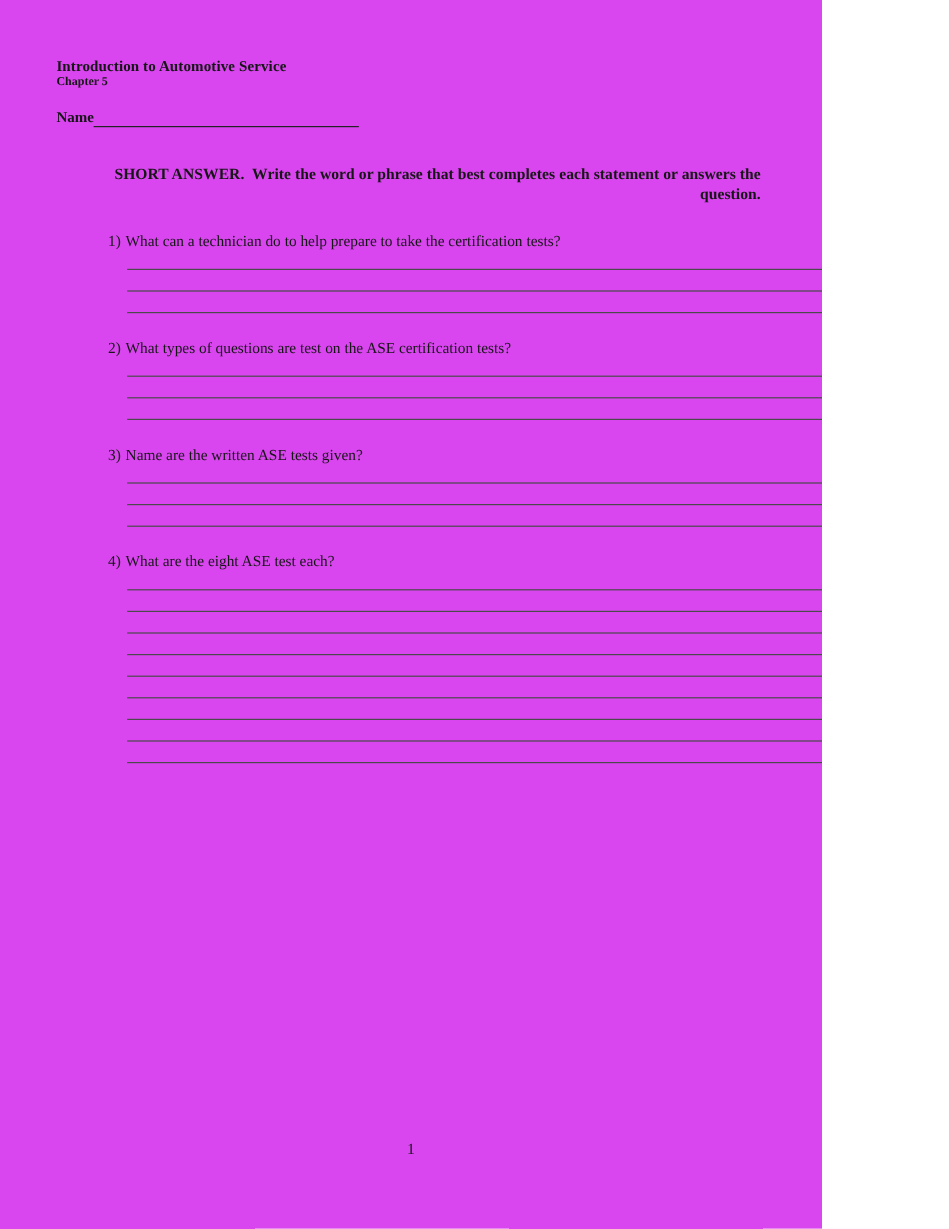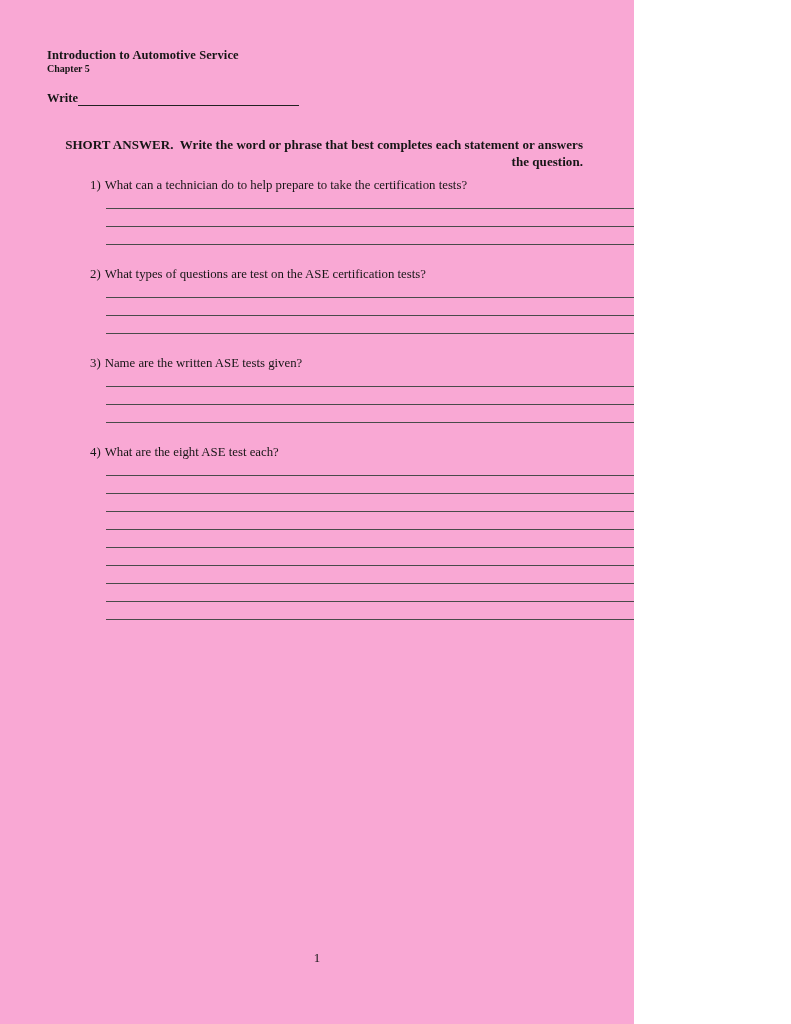--- a/index.html
+++ b/index.html
@@ -2,23 +2,23 @@
 <html><head>
 <meta charset="utf-8">
 <style>
   html, body {
     margin: 0;
     padding: 0;
     background: #ffffff;
   }
   .page {
     position: relative;
-    width: 634px;
+    width: 685px;
     height: 1024px;
-    background: #f9a8d4;
+    background: #d946ef;
     font-family: "Liberation Serif", serif;
     color: #161616;
     overflow: hidden;
   }
   .content {
     padding: 48px 51px 0 47px;
   }
   .doc-title {
     font-size: 12.5px;
     line-height: 14px;
@@ -56,21 +56,21 @@
     letter-spacing: 0.05px;
     text-align: right;
   }
   .questions {
     margin-left: 43px;
   }
   .question {
     margin-top: 21px;
   }
   .question:first-child {
-    margin-top: 7px;
+    margin-top: 23px;
   }
   .q-text {
     font-size: 12.8px;
     line-height: 17px;
   }
   .q-num {
     margin-right: 4px;
   }
   .answer-lines {
     margin-left: 16px;
@@ -95,21 +95,21 @@
 </head>
 <body>
 
 <div class="page">
   <div class="content">
 
     <div class="doc-title">Introduction to Automotive Service</div>
     <div class="doc-chapter">Chapter 5</div>
 
     <div class="name-row">
-      <span class="name-label">Write</span>
+      <span class="name-label">Name</span>
         <span class="name-line"></span>
     </div>
 
     <div class="instructions">SHORT ANSWER.  Write the word or phrase that best completes each statement or answers the question.</div>
 
     <div class="questions">
 
       <div class="question">
         <div class="q-text"><span class="q-num">1)</span><span>What can a technician do to help prepare to take the certification tests?</span></div>
         <div class="answer-lines">

